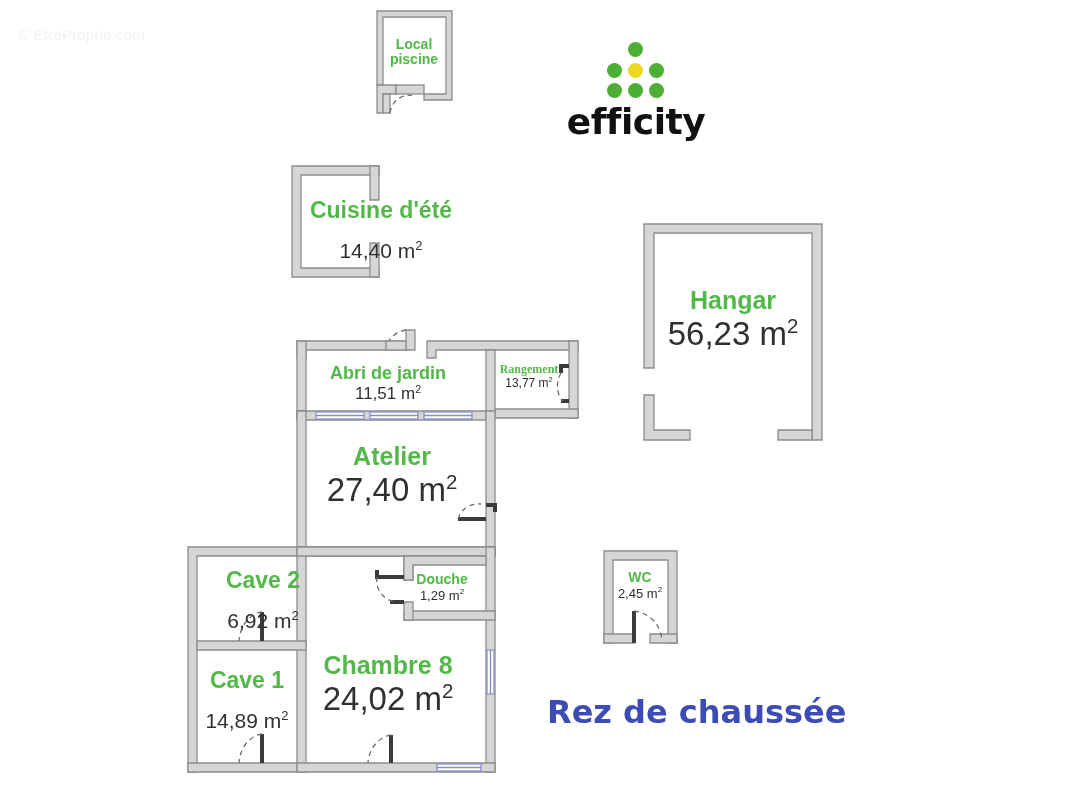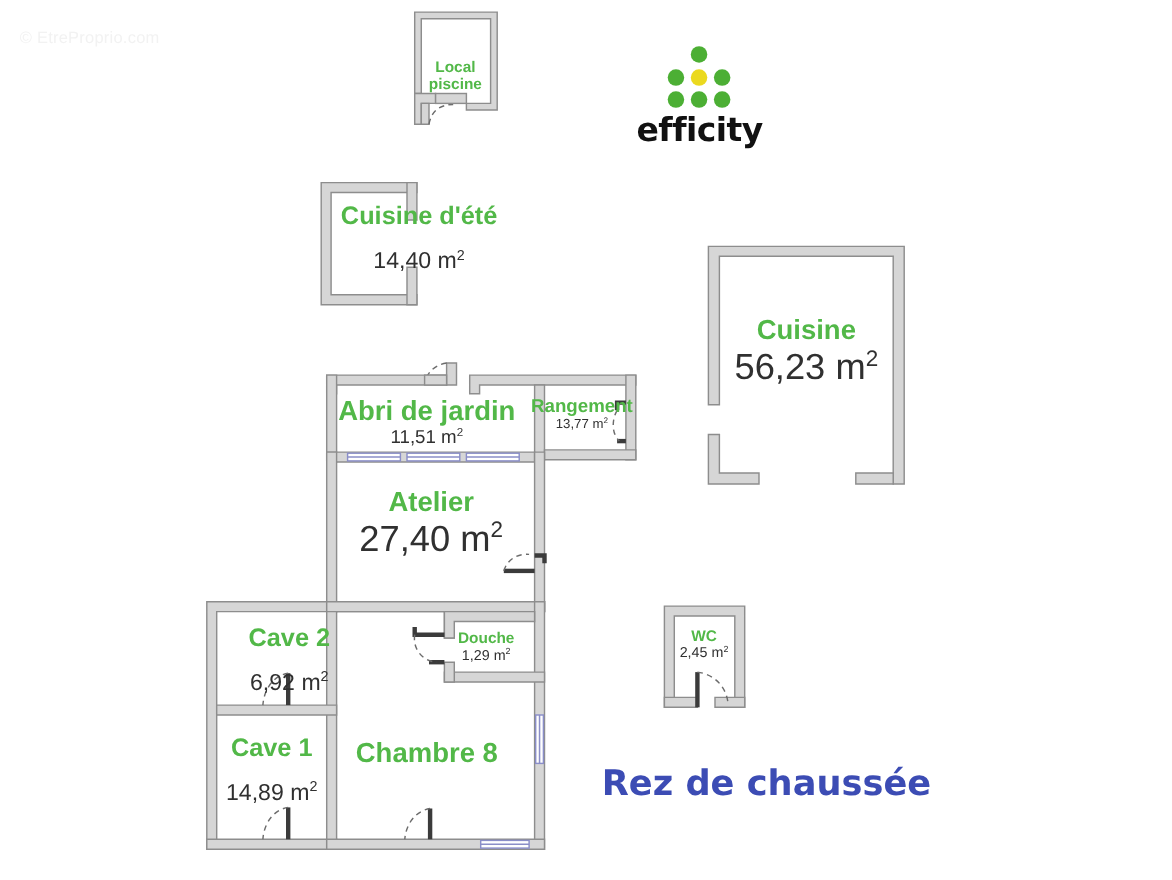--- a/index.html
+++ b/index.html
@@ -49,21 +49,21 @@
     margin: 0 auto;
   }
   .logo-dots i {
     position: absolute;
     width: 15px; height: 15px;
     border-radius: 50%;
     display: block;
   }
   .logo-word {
     font-family: "DejaVu Sans", sans-serif;
-    font-size: 30px;
+    font-size: 36px;
     font-weight: 700;
     letter-spacing: -0.5px;
     color: #111111;
     line-height: 1;
     margin-top: 6px;
   }
   
   .lbl {
     position: absolute;
     text-align: center;
@@ -82,25 +82,25 @@
     color: #303030;
     font-weight: normal;
     line-height: 1.15;
   }
   .lbl sup { font-size: 0.62em; vertical-align: super; }
 
   .sz-xl .name { font-size: 25px; }
   .sz-xl .area { font-size: 33px; text-align: right; }
   .sz-lg .name { font-size: 23px; }
   .sz-lg .area { font-size: 21px; margin-top: 16px; }
-  .sz-md .name { font-size: 25px; }
+  .sz-md .name { font-size: 18px; }
   .sz-md .area { font-size: 17px; }
   .sz-sm .name { font-size: 14px; }
   .sz-sm .area { font-size: 13px; }
-  .sz-xs .name { font-size: 17px; }
+  .sz-xs .name { font-size: 12px; font-family: Liberation Serif, serif; }
   .sz-xs .area { font-size: 12px; }
 
   .floor-title {
     position: absolute;
     left: 527px; top: 693px;
     color: #3c4cb4;
     font-family: "DejaVu Sans", sans-serif;
     font-size: 32px;
     font-weight: bold;
     letter-spacing: 0px;
@@ -242,32 +242,32 @@
       <i style="left:6px;  top:21px;  background:#4caf34;"></i>
       <i style="left:27px; top:21px;  background:#ebd91f;"></i>
       <i style="left:48px; top:21px;  background:#4caf34;"></i>
       <i style="left:6px;  top:41px;  background:#4caf34;"></i>
       <i style="left:27px; top:41px;  background:#4caf34;"></i>
       <i style="left:48px; top:41px;  background:#4caf34;"></i>
     </div>
     <div class="logo-word">efficity</div>
   </div>
 
-  <div class="lbl sz-sm" style="left:414px; top:69px;text-align:center;">
+  <div class="lbl sz-sm" style="left:414px; top:52px;text-align:center;">
     <span class="name">Local</span>
     <span class="name">piscine</span>
   </div>
 
-  <div class="lbl sz-lg" style="left:381px; top:217px;">
+  <div class="lbl sz-lg" style="left:381px; top:230px;">
     <span class="name">Cuisine d'été</span>
     <span class="area">14,40 m<sup>2</sup></span>
   </div>
 
   <div class="lbl sz-xl" style="left:733px; top:320px;">
-    <span class="name">Cuisine</span>
+    <span class="name">Hangar</span>
     <span class="area">56,23 m<sup>2</sup></span>
   </div>
 
   <div class="lbl sz-md" style="left:388px; top:384px;">
     <span class="name">Abri de jardin</span>
     <span class="area">11,51 m<sup>2</sup></span>
   </div>
 
   <div class="lbl sz-xs" style="left:529px; top:377px;">
     <span class="name">Rangement</span>
@@ -294,17 +294,18 @@
     <span class="area">2,45 m<sup>2</sup></span>
   </div>
 
   <div class="lbl sz-lg" style="left:247px; top:700px;">
     <span class="name">Cave 1</span>
     <span class="area">14,89 m<sup>2</sup></span>
   </div>
 
   <div class="lbl sz-xl" style="left:388px; top:685px;">
     <span class="name">Chambre 8</span>
+    <span class="area">24,02 m<sup>2</sup></span>
   </div>
 
   <div class="floor-title">Rez de chaussée</div>
 
 </div>
 
 </body></html>

